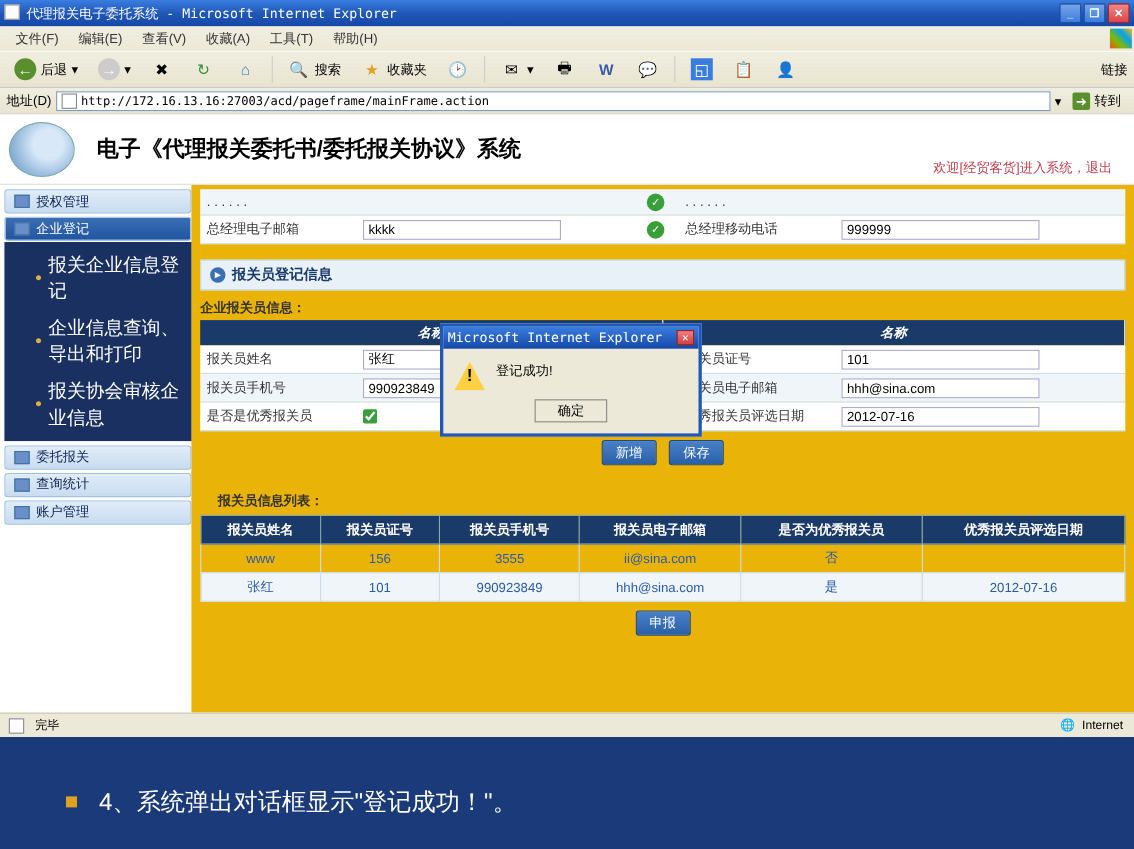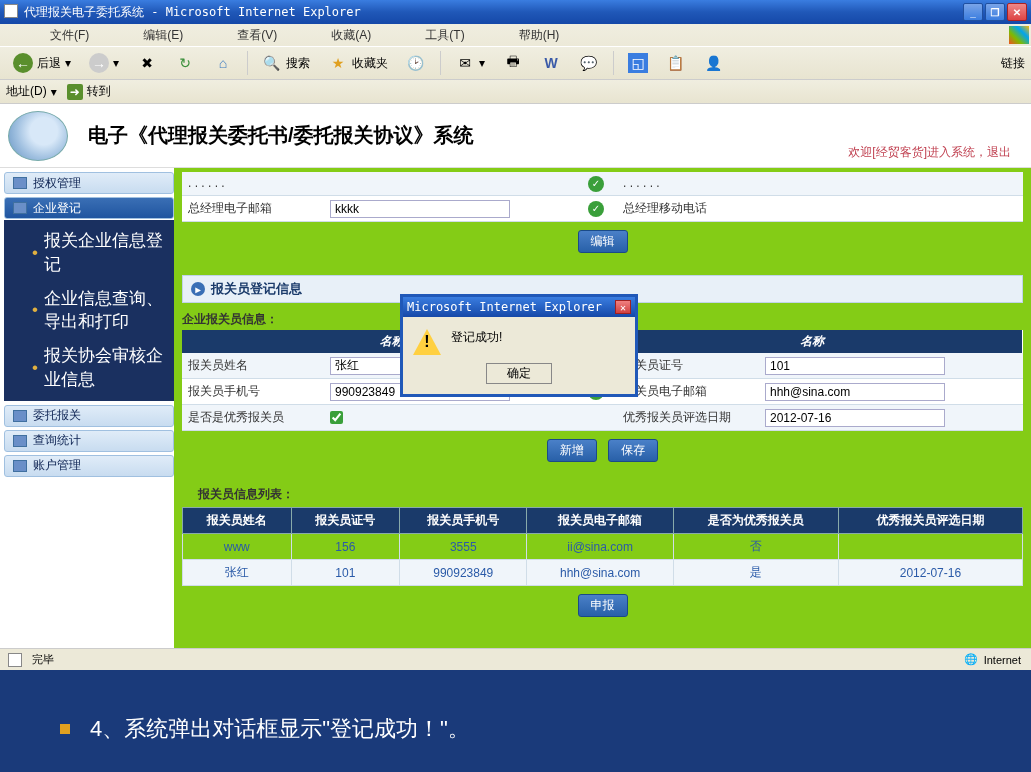--- a/index.html
+++ b/index.html
@@ -5,38 +5,38 @@
 * { margin: 0; padding: 0; box-sizing: border-box; }
 body { font-family: "Microsoft YaHei", Arial, sans-serif; font-size: 12px; background: #1a3a7a; width: 1031px; overflow: hidden; }
 .ie-window { background: #ece9d8; width: 1031px; }
 .titlebar { background: linear-gradient(to bottom, #3a7de0 0%, #2058b8 50%, #1548a8 100%); color: white; height: 24px; display: flex; align-items: center; padding: 0 4px; justify-content: space-between; }
 .titlebar-left { display: flex; gap: 6px; font-size: 12px; font-family: "SimSun", monospace; }
 .page-icon { width: 14px; height: 14px; background: white; border: 1px solid #888; display: inline-block; }
 .titlebar-buttons { display: flex; gap: 2px; }
 .titlebar-btn { width: 20px; height: 18px; background: linear-gradient(to bottom, #7aa5e8, #3a7de0); border: 1px solid #2050a0; border-radius: 2px; color: white; font-size: 10px; display: flex; align-items: center; justify-content: center; cursor: pointer; font-weight: bold; }
 .titlebar-btn.close { background: linear-gradient(to bottom, #e88, #d44); border-color: #a22; }
 .menubar { background: linear-gradient(to bottom, #f0eee0, #ece9d8); height: 22px; display: flex; align-items: center; padding: 0 6px; gap: 2px; font-size: 12px; color: #333; position: relative; }
-.menubar-item { padding: 2px 8px; cursor: pointer; margin-left: 36px; }
+.menubar-item { padding: 2px 8px; cursor: pointer; }
 .menubar-winlogo { position: absolute; right: 2px; top: 2px; width: 20px; height: 18px; background: linear-gradient(45deg, #f25022, #7fba00, #00a4ef, #ffb900); }
 .toolbar { background: linear-gradient(to bottom, #f0eee0, #e8e4d0); height: 34px; display: flex; align-items: center; padding: 0 6px; gap: 4px; border-top: 1px solid #fff; border-bottom: 1px solid #ccc; }
 .tb-btn { display: flex; align-items: center; gap: 4px; padding: 2px 6px; border: 1px solid transparent; border-radius: 3px; cursor: pointer; font-size: 12px; }
 .tb-icon { width: 20px; height: 20px; display: inline-flex; align-items: center; justify-content: center; font-size: 14px; }
 .tb-sep { width: 1px; height: 24px; background: #ccc; margin: 0 3px; }
 .addressbar { background: linear-gradient(to bottom, #f0eee0, #e8e4d0); height: 24px; display: flex; align-items: center; padding: 0 6px; gap: 4px; border-bottom: 1px solid #ccc; font-size: 12px; }
 .addr-input { flex: 1; height: 18px; border: 1px solid #7f9db9; background: white; font-size: 11px; padding: 0 4px; font-family: monospace; display: flex; align-items: center; gap: 4px; }
 .go-btn { display: flex; align-items: center; gap: 4px; padding: 0 6px; cursor: pointer; }
 .go-arrow { width: 16px; height: 16px; background: #5a8f2d; border-radius: 2px; color: white; display: inline-flex; align-items: center; justify-content: center; font-size: 12px; }
 .browser-body { background: white; position: relative; height: 544px; overflow: hidden; }
 .app-header { background: white; height: 64px; border-bottom: 1px solid #ddd; display: flex; align-items: center; padding: 0 8px; position: relative; }
 .app-logo { width: 60px; height: 50px; background: radial-gradient(circle at 60% 40%, #d8e8f8 30%, #a0c0e0 60%, #6090c0 100%); border: 1px solid #7aa; border-radius: 50%; overflow: hidden; margin-right: 20px; }
 .app-title { font-size: 20px; font-weight: bold; color: #000; }
 .app-welcome { position: absolute; right: 20px; bottom: 6px; font-size: 12px; color: #c04050; }
 .app-welcome .u { color: #c04050; }
 .app-welcome .rest { color: #c04050; }
-.app-main { display: flex; background: #84cc16; height: 480px; }
+.app-main { display: flex; background: #eab308; height: 480px; }
 .sidebar { width: 174px; background: #ffffff; padding: 4px 0 0 4px; }
 .side-section { background: linear-gradient(to bottom, #e0ecf8, #c8dcf0); border: 1px solid #a0c0e0; border-radius: 3px; height: 22px; display: flex; align-items: center; padding: 0 8px; margin-bottom: 3px; cursor: pointer; font-size: 12px; color: #0a2050; gap: 6px; }
 .side-section.active { background: linear-gradient(to bottom, #3a6fb5, #2055a0); color: white; }
 .side-sub { background: #1a3060; padding: 4px 0 4px 24px; margin: -2px 0 4px 0; }
 .side-sub-item { color: #fff; font-size: 17px; padding: 5px 4px; cursor: pointer; display: flex; align-items: center; gap: 6px; line-height: 1.4; }
 .side-sub-item::before { content: "•"; color: #e0b040; }
 .side-icon { width: 14px; height: 12px; background: #6a8fc8; border: 1px solid #4070a0; display: inline-block; }
 .content { flex: 1; padding: 4px 8px; overflow: auto; }
 .form-row { display: flex; min-height: 24px; border-bottom: 1px solid #d0dde8; background: white; }
 .form-row:nth-child(odd) { background: #f0f5fa; }
@@ -151,20 +151,24 @@
       </div>
     <div class="tb-btn">
         <span class="tb-icon" style="color:#c04040;">👤</span>
       </div>
     <div style="flex:1"></div>
     <span style="font-size:12px;">链接</span>
   </div>
 
   <div class="addressbar">
     <span>地址(D)</span>
+    <div class="addr-input">
+      <span class="page-icon"></span>
+      <span>http://172.16.13.16:27003/acd/pageframe/mainFrame.action</span>
+    </div>
     <span>▾</span>
     <div class="go-btn">
       <span class="go-arrow">➜</span>
       <span>转到</span>
     </div>
   </div>
 
   <div class="browser-body">
     <div class="app-header">
       <div class="app-logo"></div>
@@ -228,23 +232,25 @@
             <div class="form-label">总经理电子邮箱</div>
             <div class="form-val">
                 <input type="text" value="kkkk" style="">
               </div>
           </div>
           <div style="width:30px;display:flex;align-items:center;">
               <span class="check-ok">✓</span>
             </div>
           <div class="half">
             <div class="form-label">总经理移动电话</div>
-          </div>
-        </div>
-        <div class="btn-row"><button class="action-btn">编辑</button></div>
+            <div class="form-val">
+                <input type="text" value="999999" style="">
+              </div>
+          </div>
+        </div>
 
         <div class="section-header">
           <span class="section-arrow">▸</span>
           <span>报关员登记信息</span>
         </div>
 
         <div class="sub-title">企业报关员信息：</div>
         <div class="th-row">
           <div class="th-cell" style="width:50%;">名称</div>
           <div class="th-cell" style="width:50%;">名称</div>

